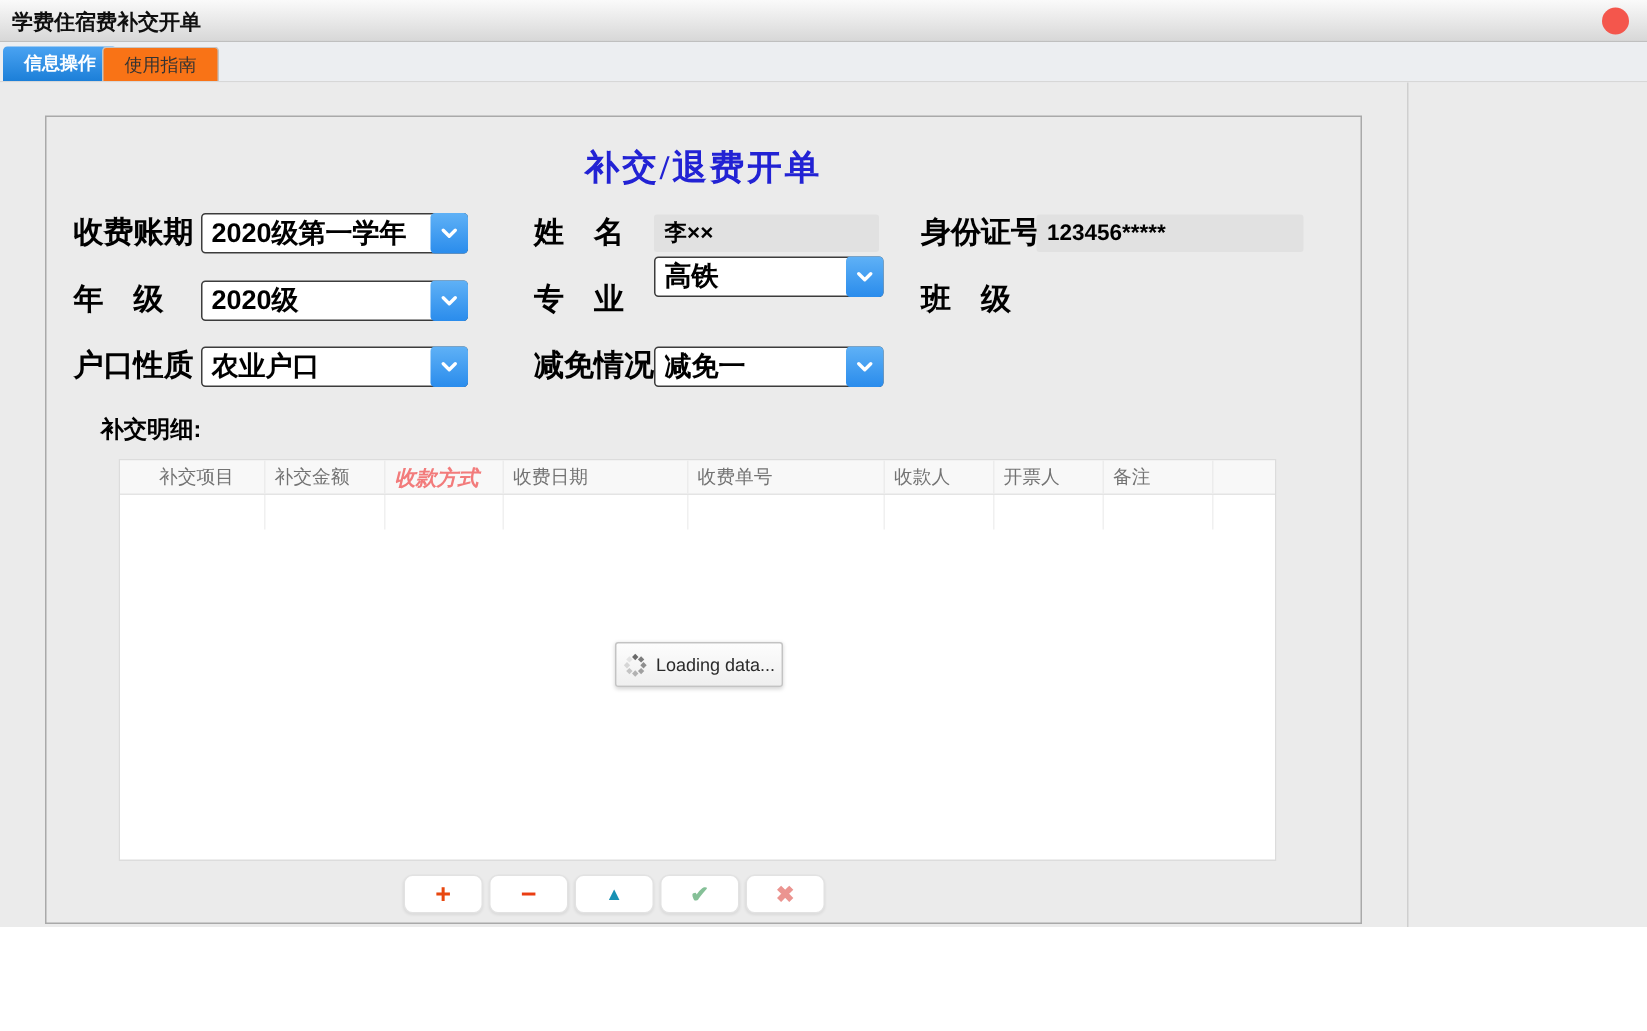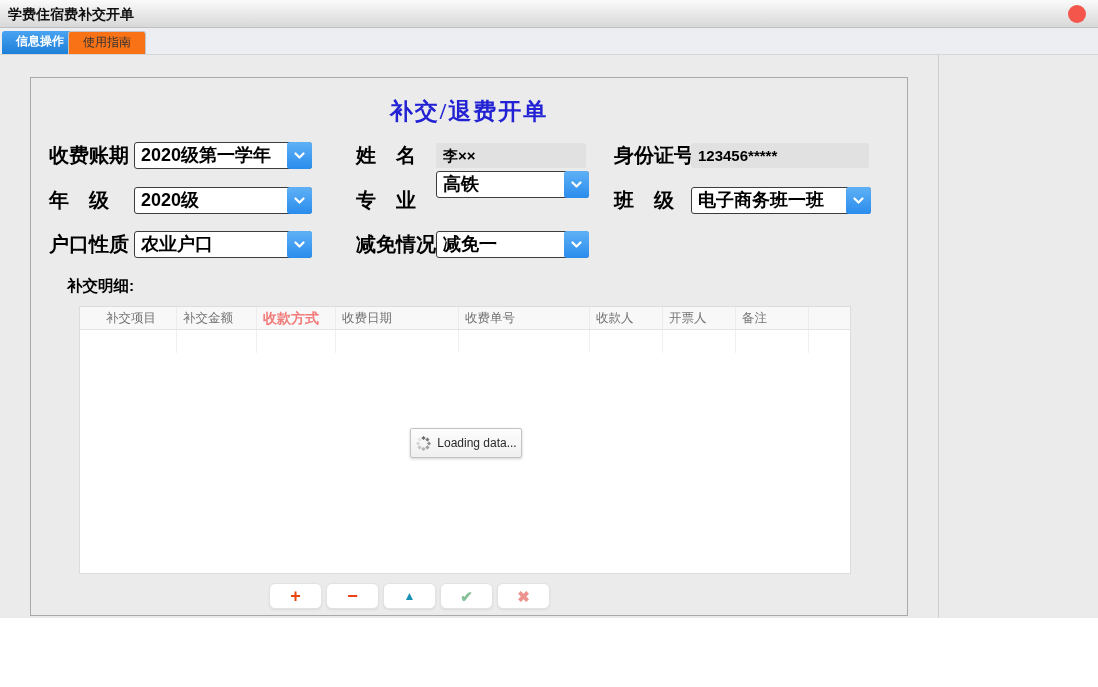--- a/index.html
+++ b/index.html
@@ -23,21 +23,21 @@
     position:absolute; left:8px; top:0; line-height:28px;
     font-size:14px; font-weight:bold; color:#101010;text-align:center;
   }
   .close-dot{
     position:absolute; right:12px; top:5px; width:18px; height:18px;
     border-radius:50%; background:var(--close,#f4564c); cursor:pointer;
   }
   
   .tabbar{
     position:absolute; left:0; top:28px; width:1098px; height:27px;
-    background:#eceef1; border-bottom:1px solid #d7d7d7;font-family:Liberation Mono, monospace;
+    background:#eceef1; border-bottom:1px solid #d7d7d7;
   }
   .tab{
     position:absolute; bottom:0; height:23px; line-height:23px;
     padding:0 14px; font-size:12px; border-radius:3px 3px 0 0; cursor:pointer;
   }
   .tab-active{
     left:2px;
     background:linear-gradient(#4aa3f2,var(--tab-active,#1273d2));
     color:#ffffff; font-weight:bold;
   }
@@ -97,21 +97,21 @@
   .grid-head{
     display:flex; height:23px; background:#f8f8f8; border-bottom:1px solid #e4e4e4;
   }
   .gh-cell{
     font-size:12.5px; color:#737373; line-height:23px; padding-left:6px;
     border-right:1px solid #ececec; overflow:hidden; white-space:nowrap; flex:none;
   }
   .gh-cell.hl{ color:var(--header-highlight,#f27b7b); font-weight:bold; font-size:14px; }
   .grid-row{ display:flex; height:23px; }
   .gr-cell{ border-right:1px solid #f0f0f0; flex:none; height:23px; }
-  .c0{width:97px;text-align:center;} .c1{width:80px;} .c2{width:79px;} .c3{width:123px;}
+  .c0{width:97px;text-align:center;} .c1{width:80px;} .c2{width:79px;font-style:italic;} .c3{width:123px;}
   .c4{width:131px;} .c5{width:73px;} .c6{width:73px;} .c7{width:73px;}
   .c8{width:41px; border-right:none;}
   .loading-box{
     position:absolute; left:330px; top:121px; width:112px; height:30px;
     background:linear-gradient(#fdfdfd,#efefef); border:1px solid #c3c3c3;
     border-radius:2px; box-shadow:0 1px 3px rgba(0,0,0,.18);
     display:flex; align-items:center; justify-content:center; gap:5px;
   }
   .loading-text{ font-size:12px; color:#2b2b2b; }
   
@@ -178,28 +178,20 @@
     <span class="flabel" style="left:325px;top:109px;">专　业</span>
     <div class="combo" style="left:405px;top:93px;width:153px;">
       <span class="combo-value">高铁</span>
       <span class="combo-btn">
         <svg width="11" height="8" viewBox="0 0 11 8">
             <polyline points="1.5,1.5 5.5,5.5 9.5,1.5" stroke="#ffffff" stroke-width="2.2" fill="none" stroke-linecap="round" stroke-linejoin="round"></polyline>
           </svg>
       </span>
     </div>
     <span class="flabel" style="left:583px;top:109px;">班　级</span>
-    <div class="combo" style="left:660px;top:109px;width:180px;">
-      <span class="combo-value">电子商务班一班</span>
-      <span class="combo-btn">
-        <svg width="11" height="8" viewBox="0 0 11 8">
-            <polyline points="1.5,1.5 5.5,5.5 9.5,1.5" stroke="#ffffff" stroke-width="2.2" fill="none" stroke-linecap="round" stroke-linejoin="round"></polyline>
-          </svg>
-      </span>
-    </div>
 
     <span class="flabel" style="left:18px;top:153px;">户口性质</span>
     <div class="combo" style="left:103px;top:153px;width:178px;">
       <span class="combo-value">农业户口</span>
       <span class="combo-btn">
         <svg width="11" height="8" viewBox="0 0 11 8">
             <polyline points="1.5,1.5 5.5,5.5 9.5,1.5" stroke="#ffffff" stroke-width="2.2" fill="none" stroke-linecap="round" stroke-linejoin="round"></polyline>
           </svg>
       </span>
     </div>

